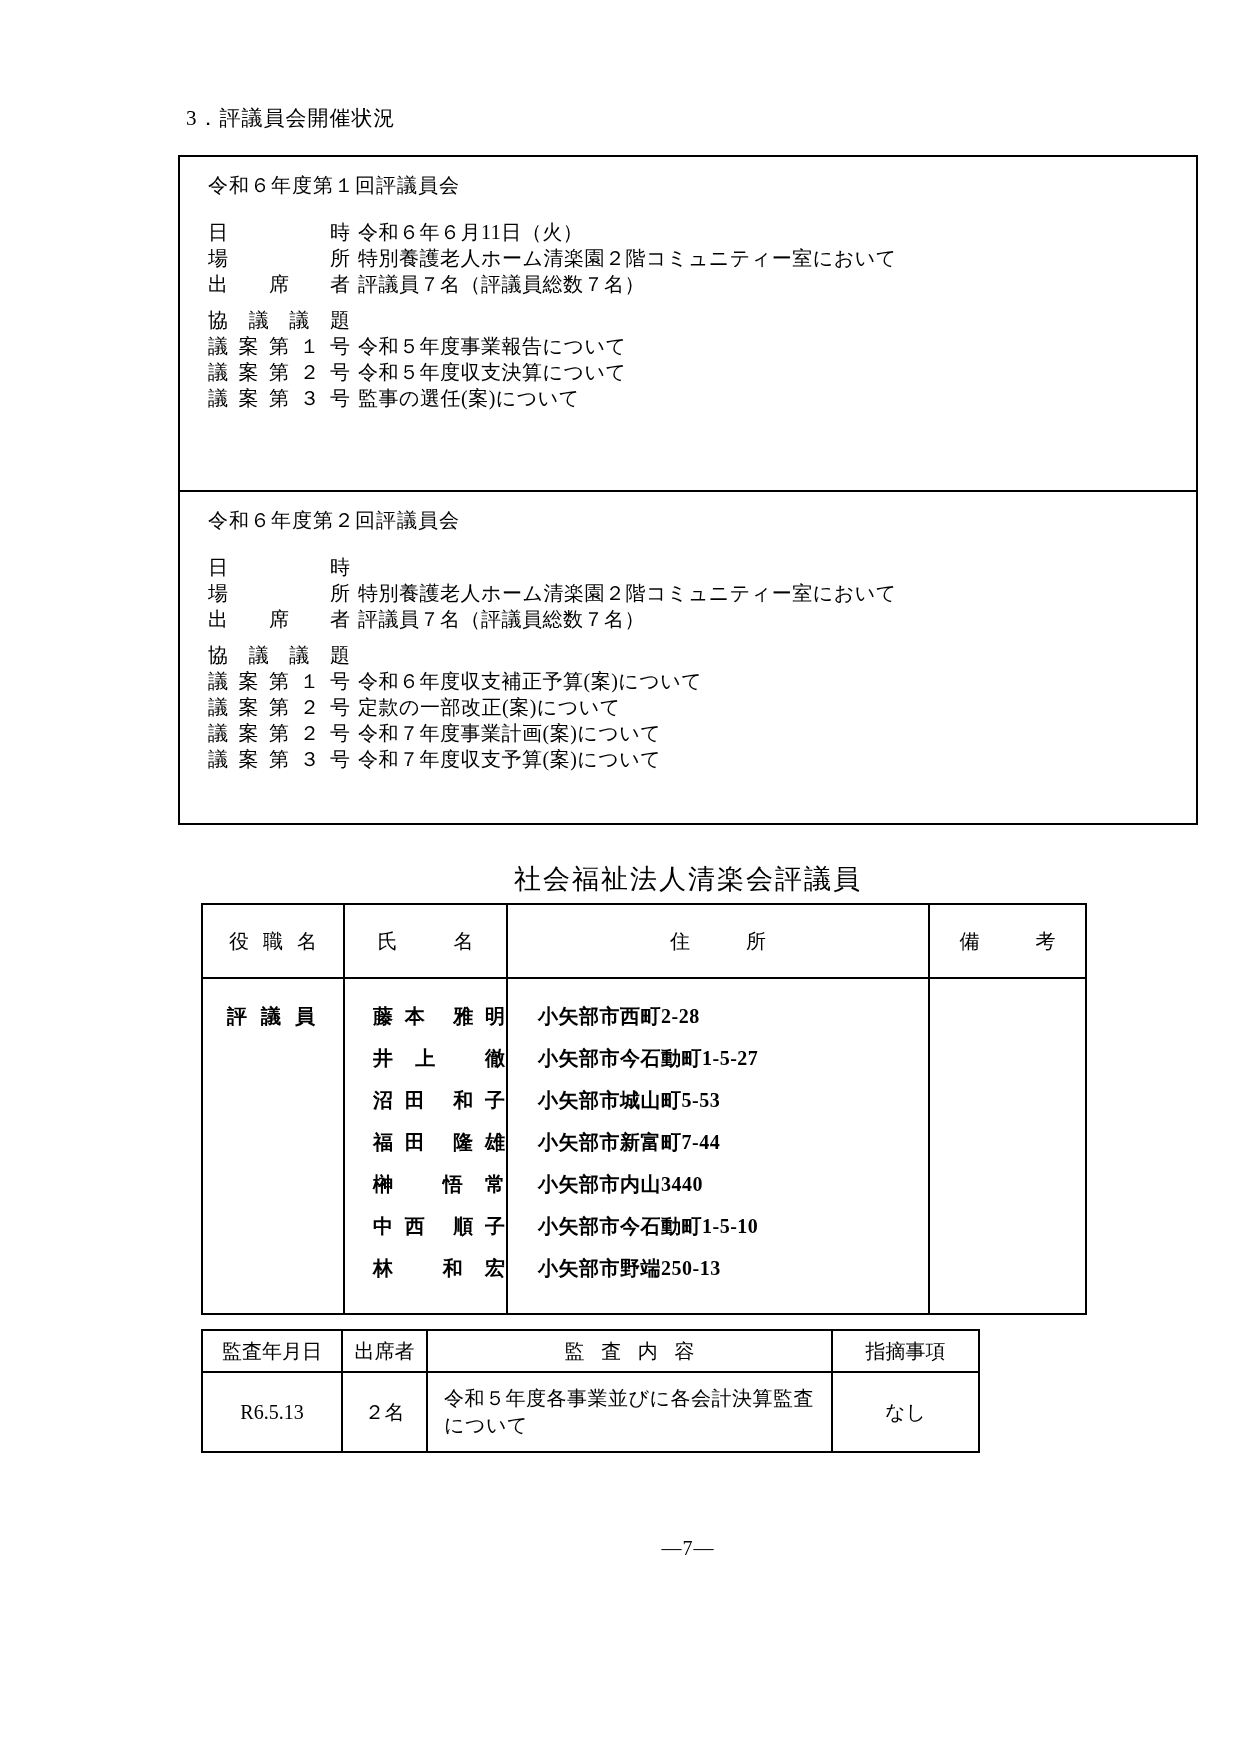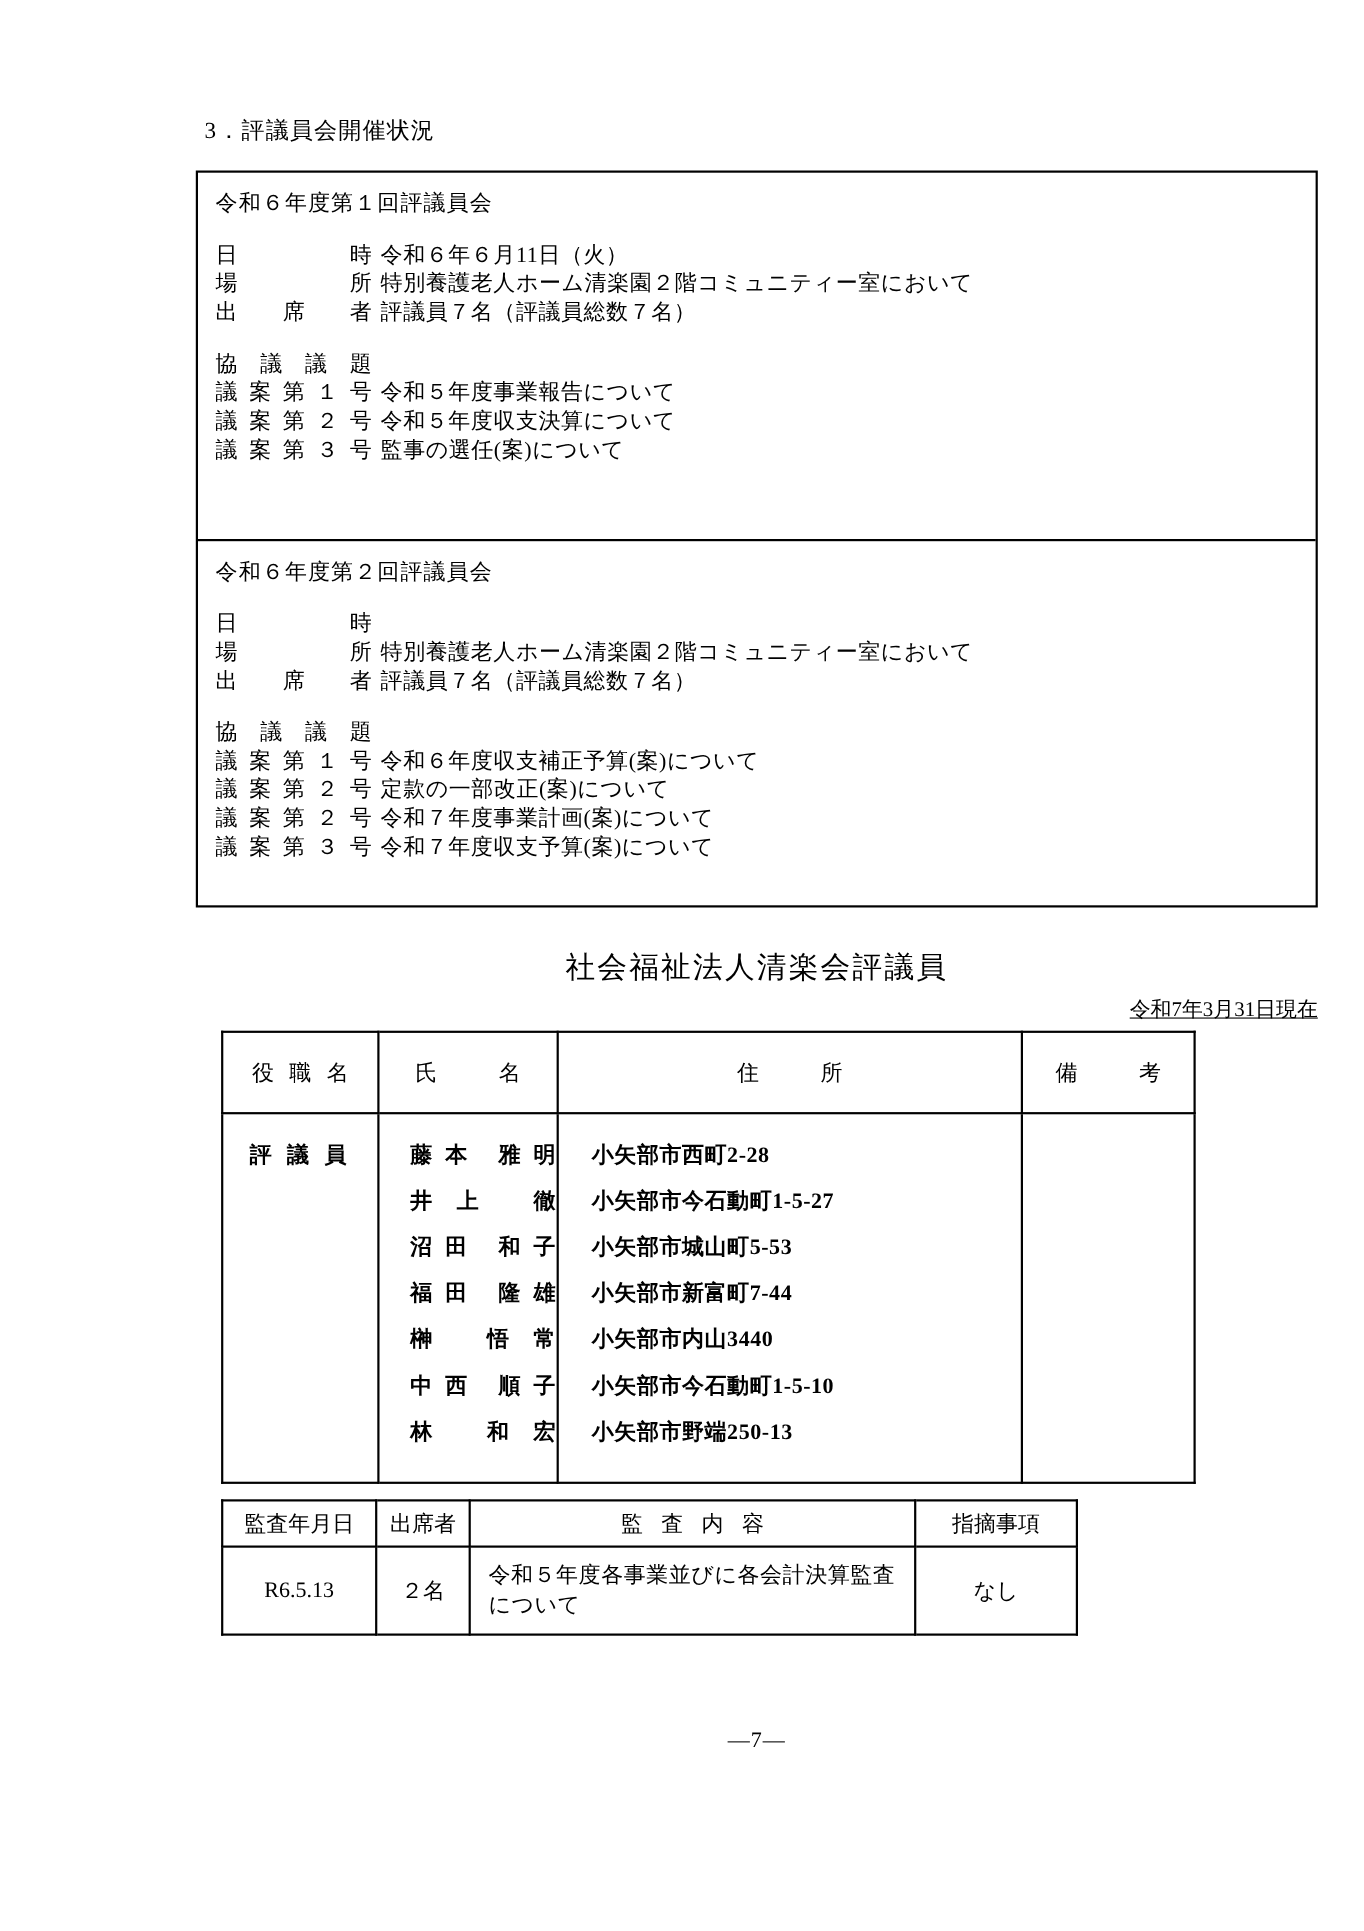--- a/index.html
+++ b/index.html
@@ -25,27 +25,27 @@
   .sec-heading.first{padding-top:104px;}
   .sec-heading.fourth{margin-top:64px;}
 
   
   .meeting-box{
     margin-top:23px;
     border:2px solid #000;
   }
   .meeting-cell{
     min-height:333px;
-    padding:14px 20px 0 16px;
+    padding:14px 20px 0 28px;
     box-sizing:border-box;
   }
   .meeting-cell.second{border-top:2px solid #000;}
   .meeting-title{line-height:28px;letter-spacing:1px;}
   .detail-group{margin-top:20px;}
-  .agenda-group{margin-top:21px;}
+  .agenda-group{margin-top:10px;}
   .line{display:flex;line-height:26px;}
   .lbl{
     display:inline-block;
     width:142px;
     text-align:justify;
     text-align-last:justify;
     flex:0 0 142px;
   }
   .val{padding-left:8px;letter-spacing:0.5px;}
 
@@ -204,21 +204,20 @@
           <div class="line">
             <span class="lbl">議 案 第 ３ 号</span>
             <span class="val">令和７年度収支予算(案)について</span>
           </div>
         </div>
       </div>
     </div>
 
     <div class="main-title">社会福祉法人清楽会評議員</div>
 
-    <div class="as-of-date"><span>令和7年3月31日現在</span></div>
 
     <table class="councilors">
       <colgroup>
         <col style="width:142px">
           <col style="width:163px">
           <col style="width:422px">
           <col style="width:157px">
       </colgroup>
       <tbody>
           <tr>

